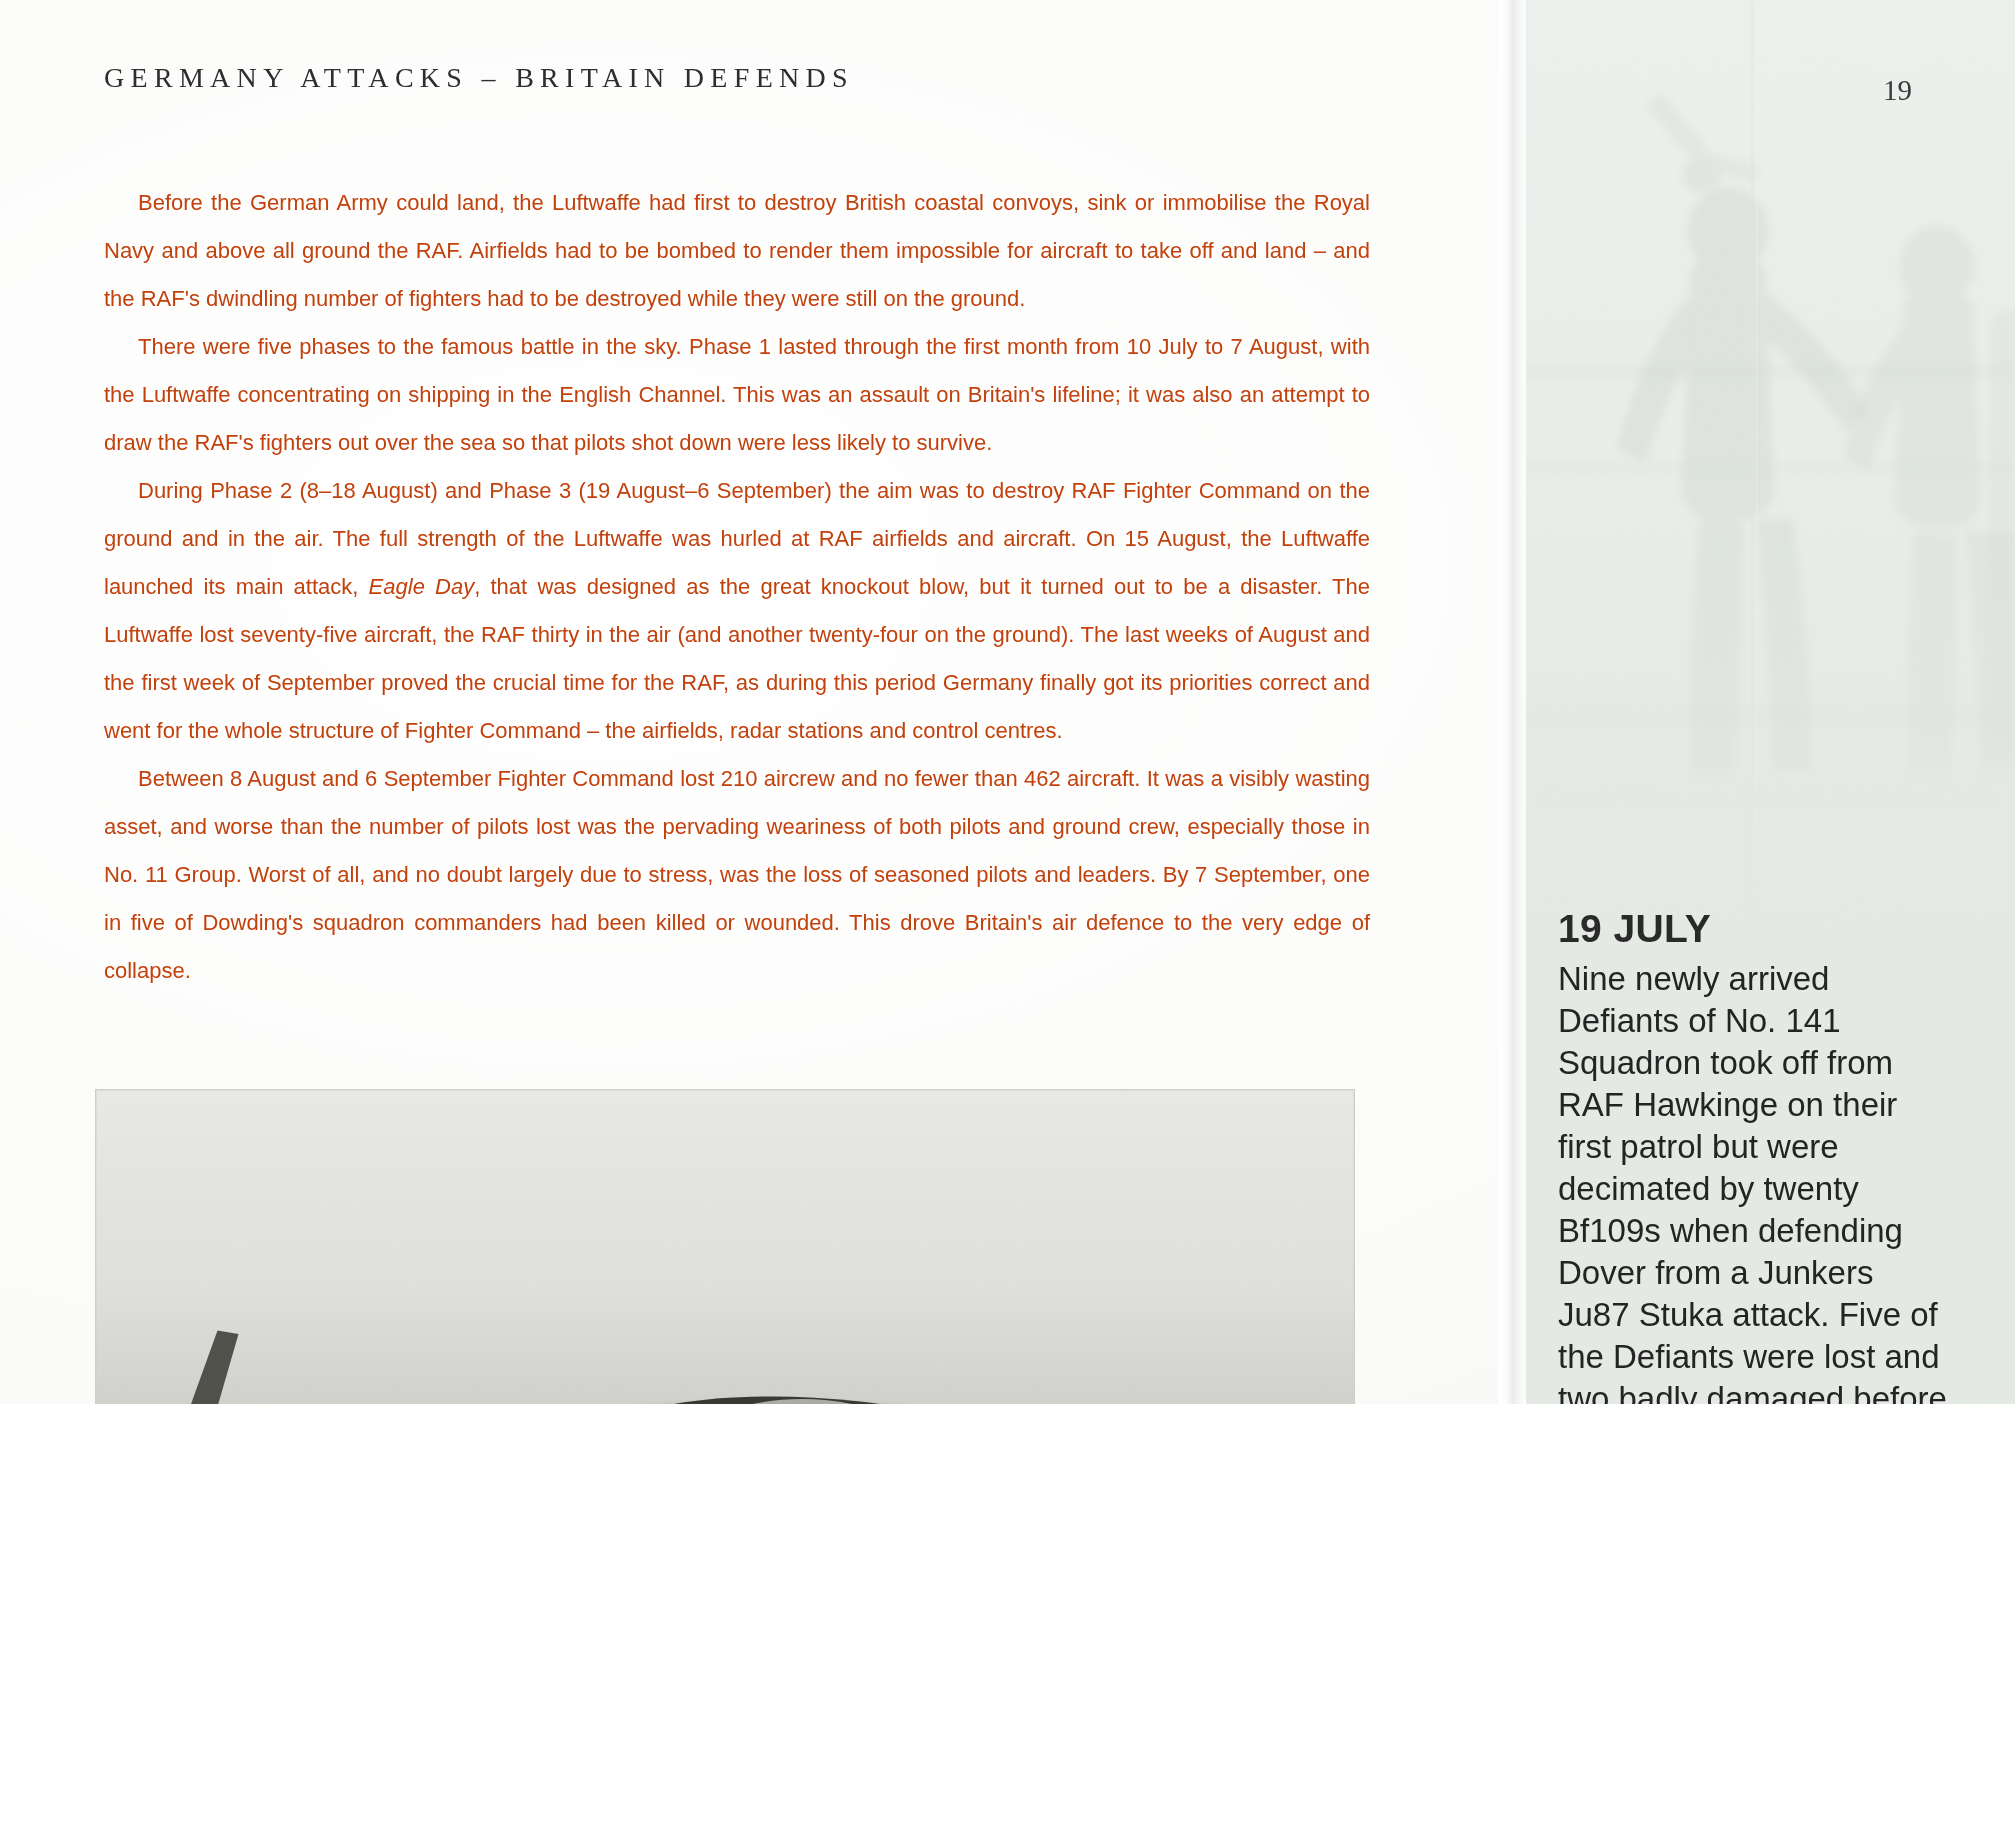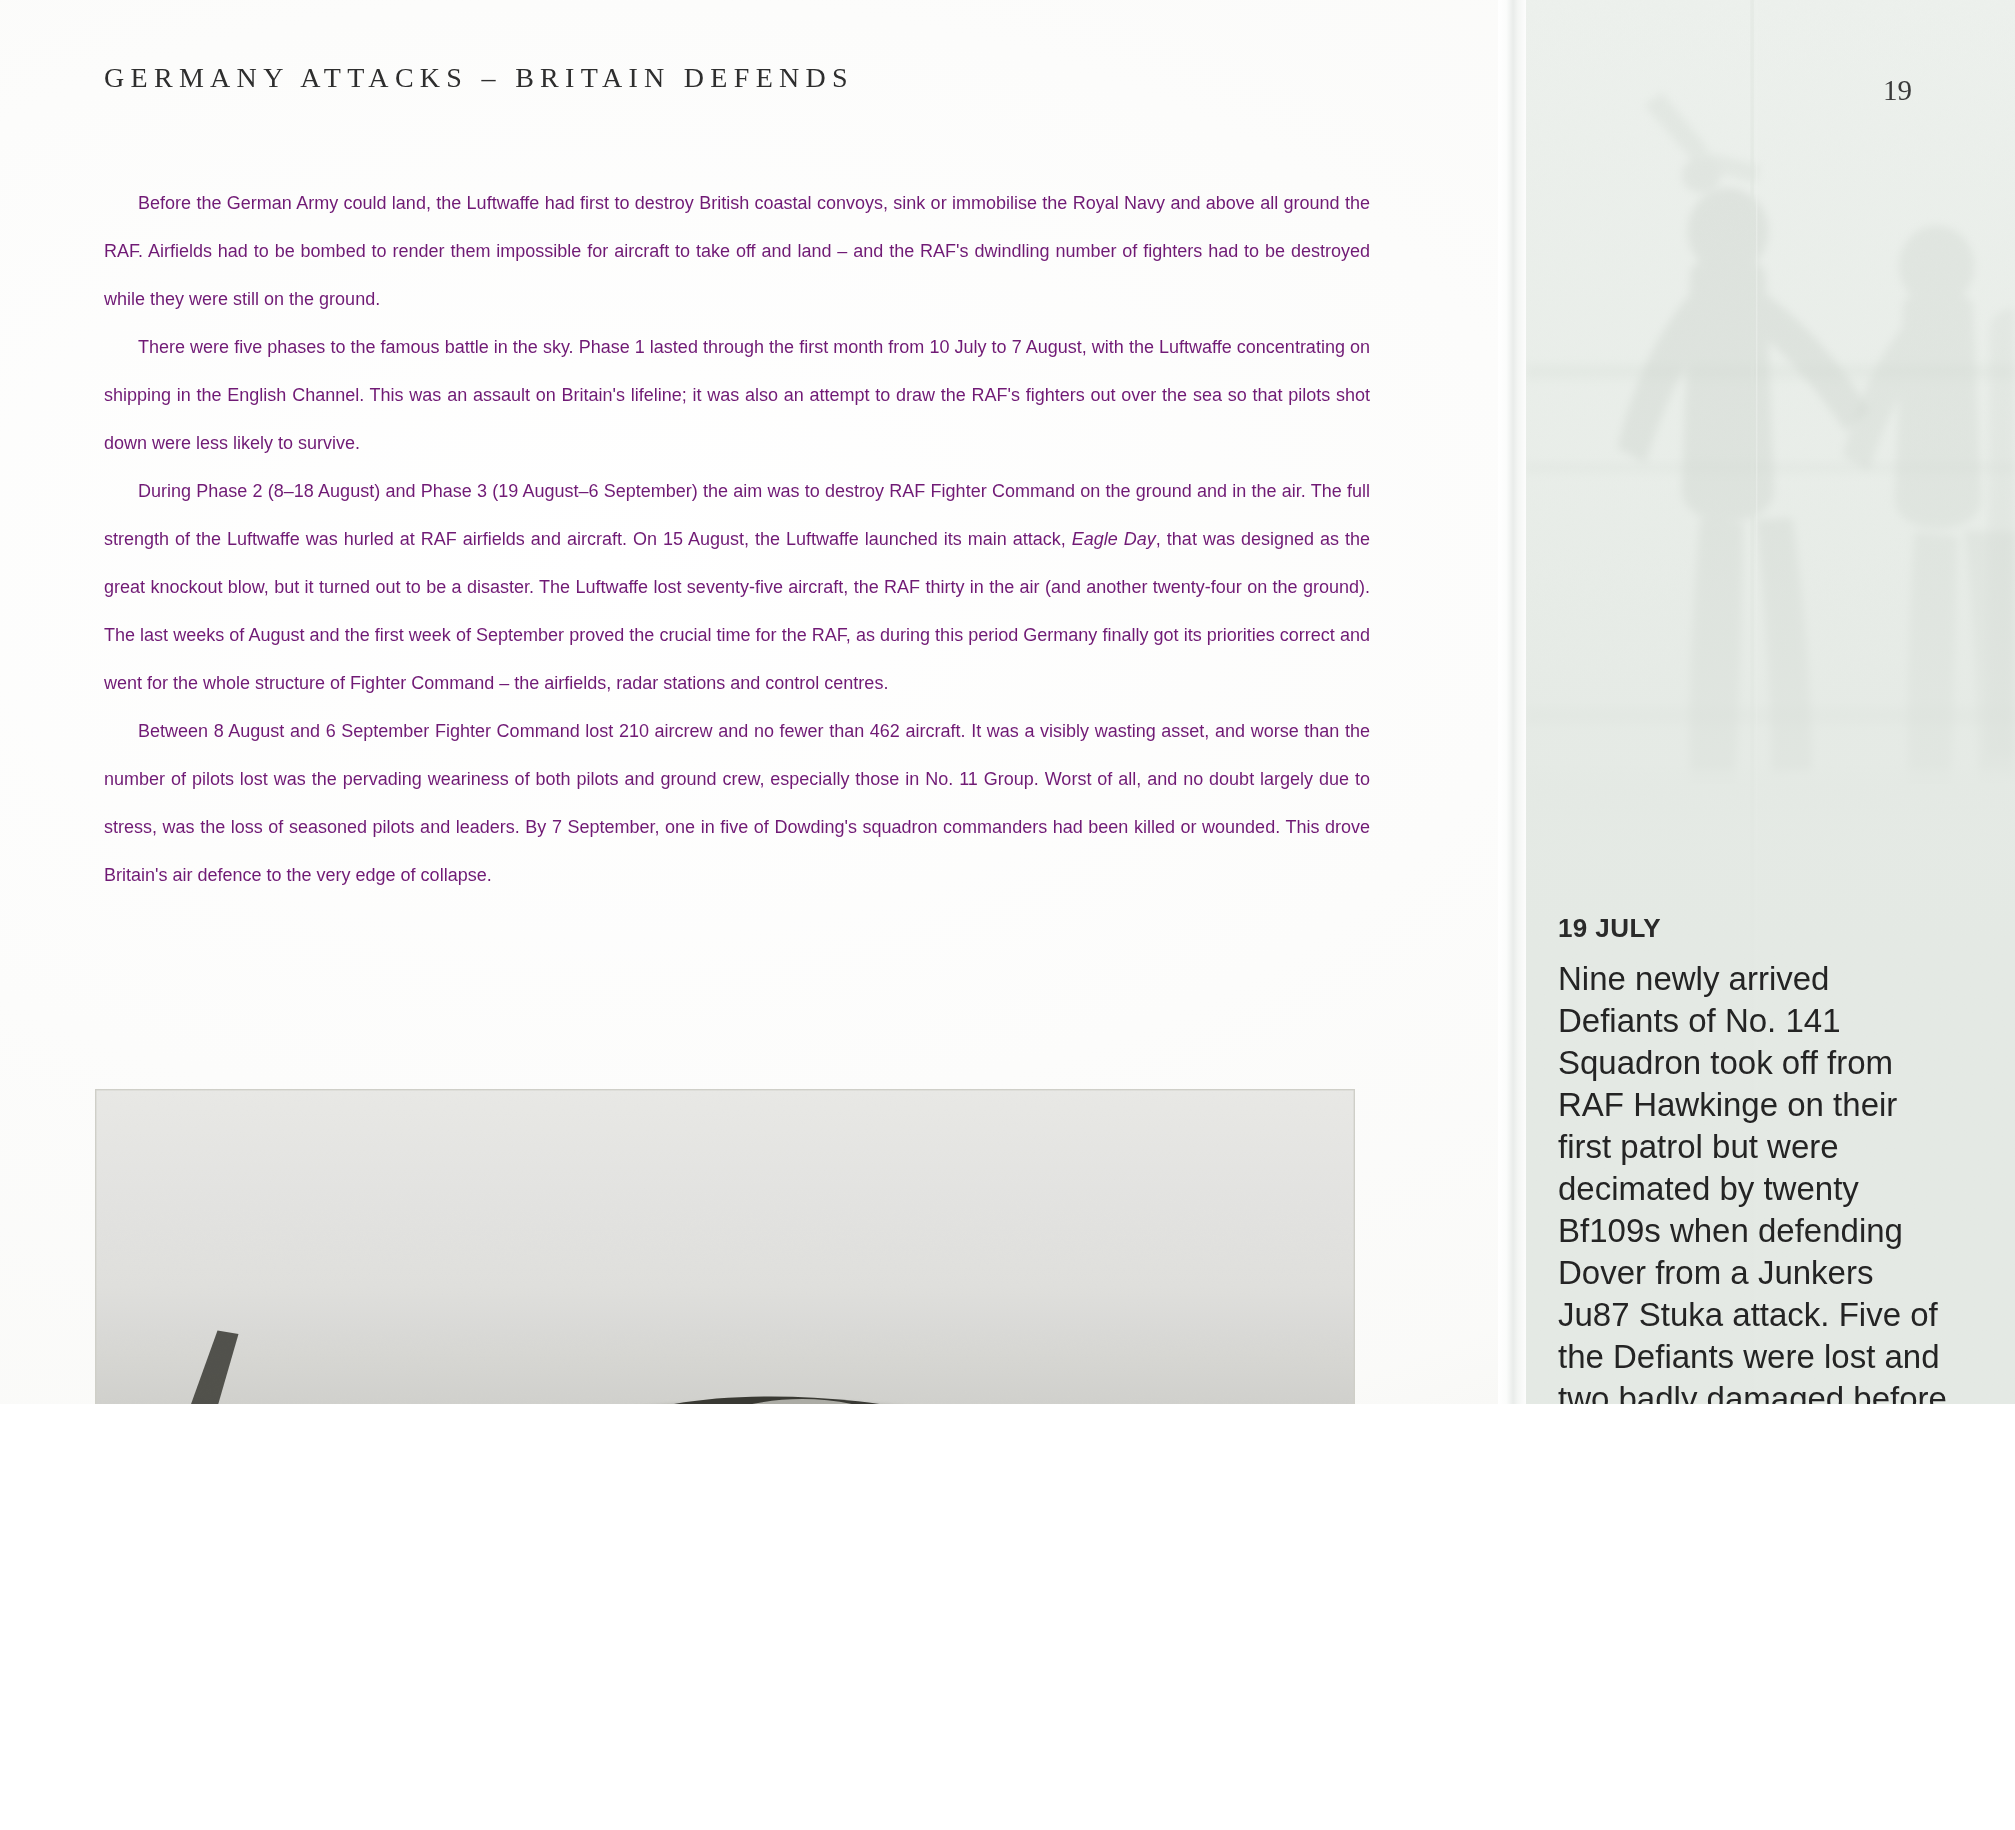--- a/index.html
+++ b/index.html
@@ -58,23 +58,23 @@
   .text-column {
     position: absolute;
     left: 104px;
     top: 179px;
     width: 1266px;
     z-index: 4;
   }
 
   .body-par {
     font-family: "Liberation Sans", sans-serif;
-    font-size: 18px;
+    font-size: 22px;
     line-height: 48px;
-    color: #701a75;
+    color: #c2410c;
     text-align: justify;
     text-indent: 34px;
     margin: 0 0 0 0;
     font-stretch: condensed;
     transform-origin: left top;
   }
 
   .body-par em {
   }
 
@@ -155,21 +155,21 @@
     position: absolute;
     left: 60px;
     top: 907px;
     width: 392px;
     z-index: 6;
   }
 
   .sidebar-title {
     font-family: "Liberation Sans", sans-serif;
     font-weight: bold;
-    font-size: 26px;
+    font-size: 39px;
     line-height: 43px;
     color: #2a2a2a;
     letter-spacing: 0.4px;
     margin: 0 0 8.4px 0;
   }
 
   .sidebar-body {
     font-family: "Liberation Sans", sans-serif;
     font-size: 33px;
     line-height: 42px;

